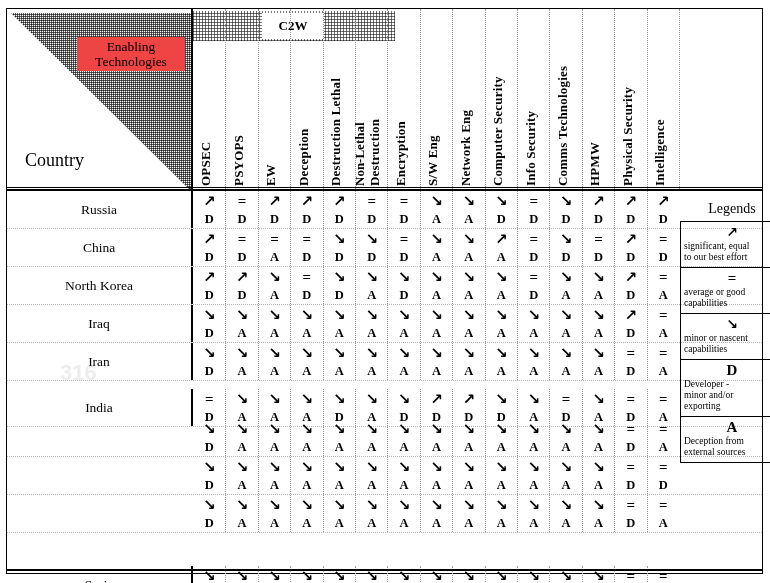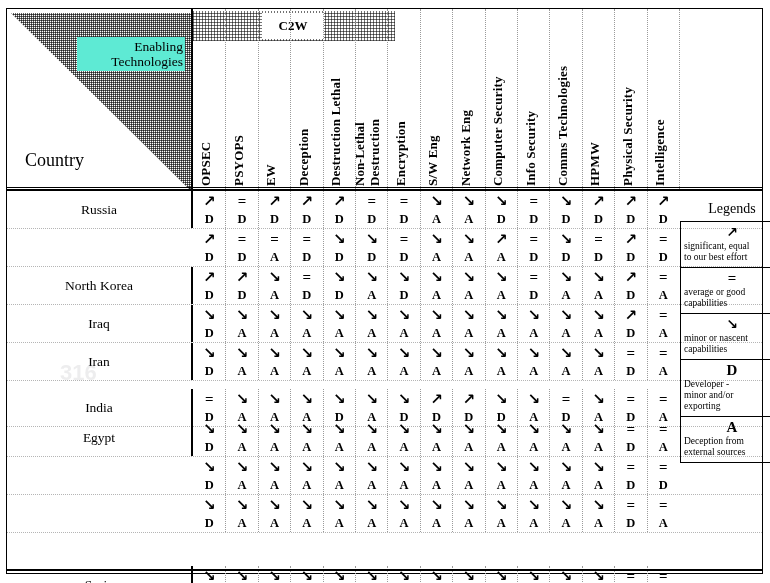--- a/index.html
+++ b/index.html
@@ -39,22 +39,22 @@
     position:absolute; left:0; top:0; width:100%; height:100%;
     background-image:
       repeating-linear-gradient(0deg, rgba(0,0,0,.62) 0 1px, rgba(0,0,0,0) 1px 2px),
       repeating-linear-gradient(90deg, rgba(0,0,0,.62) 0 1px, rgba(0,0,0,0) 1px 2px);
     background-color:#fff;
     clip-path:polygon(4px 4px, 100% 4px, 100% 100%);
   }
   #enabling-label{
     position:absolute; right:6px; top:28px;
     width:104px;
-    background:#5eead4;
-    text-align:right;
+    background:#ef4444;
+    text-align:center;
     font-size:13.5px;
     line-height:15px;
     padding:2px 2px;
   }
   #country-label{
     position:absolute; left:18px; bottom:20px;
     font-size:18px;
   }
 
   
@@ -356,20 +356,23 @@
             <div class="glyph">↗</div>
             <div class="dev">D</div>
           </div>
           <div class="cell" style="left: 453.6px; width: 32.4px;">
             <div class="glyph">↗</div>
             <div class="dev">D</div>
           </div>
         </div>
       </div>
       <div class="row" style="top: 38px;">
+        <div class="country-cell">
+          <span>China</span>
+        </div>
         <div class="cells">
           <div class="cell" style="left: 0px; width: 32.4px;">
             <div class="glyph">↗</div>
             <div class="dev">D</div>
           </div>
           <div class="cell" style="left: 32.4px; width: 32.4px;">
             <div class="glyph eq">=</div>
             <div class="dev">D</div>
           </div>
           <div class="cell" style="left: 64.8px; width: 32.4px;">
@@ -688,23 +691,20 @@
             <div class="glyph eq">=</div>
             <div class="dev">D</div>
           </div>
           <div class="cell" style="left: 453.6px; width: 32.4px;">
             <div class="glyph eq">=</div>
             <div class="dev">A</div>
           </div>
         </div>
       </div>
       <div class="row" style="top: 228px;">
-        <div class="country-cell">
-          <span>Egypt</span>
-        </div>
         <div class="cells">
           <div class="cell" style="left: 0px; width: 32.4px;">
             <div class="glyph">↘</div>
             <div class="dev">D</div>
           </div>
           <div class="cell" style="left: 32.4px; width: 32.4px;">
             <div class="glyph">↘</div>
             <div class="dev">A</div>
           </div>
           <div class="cell" style="left: 64.8px; width: 32.4px;">

